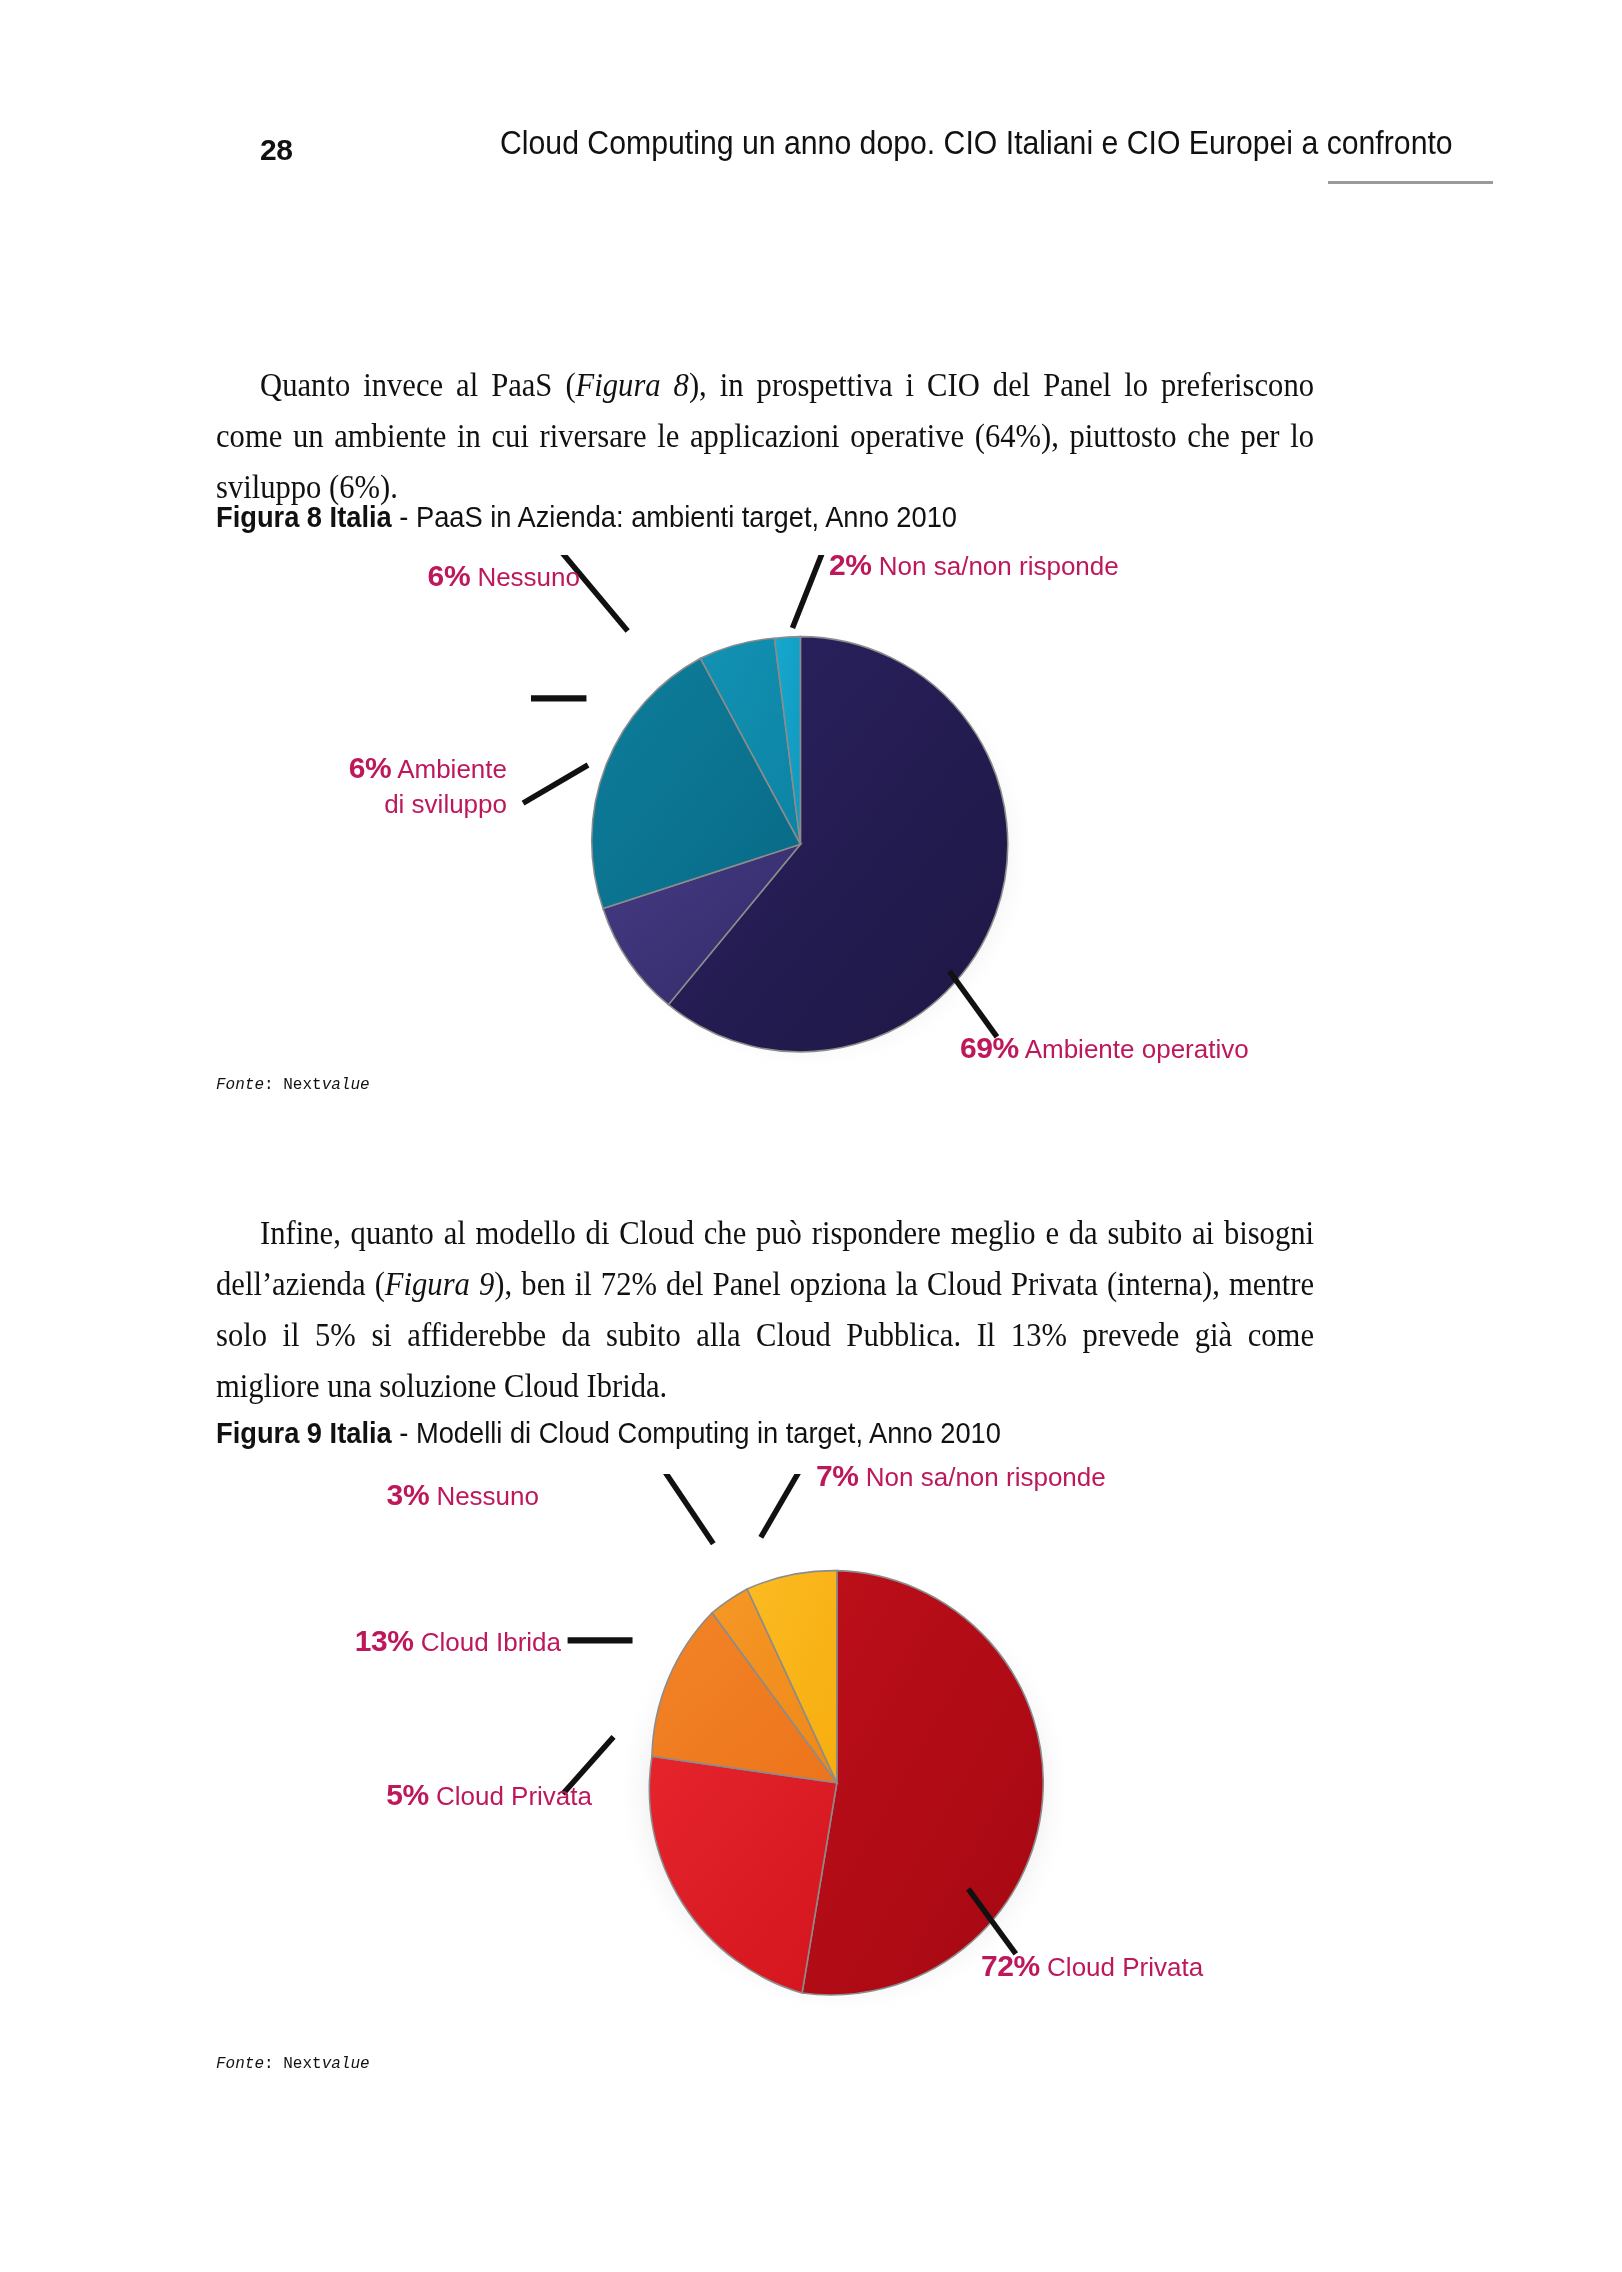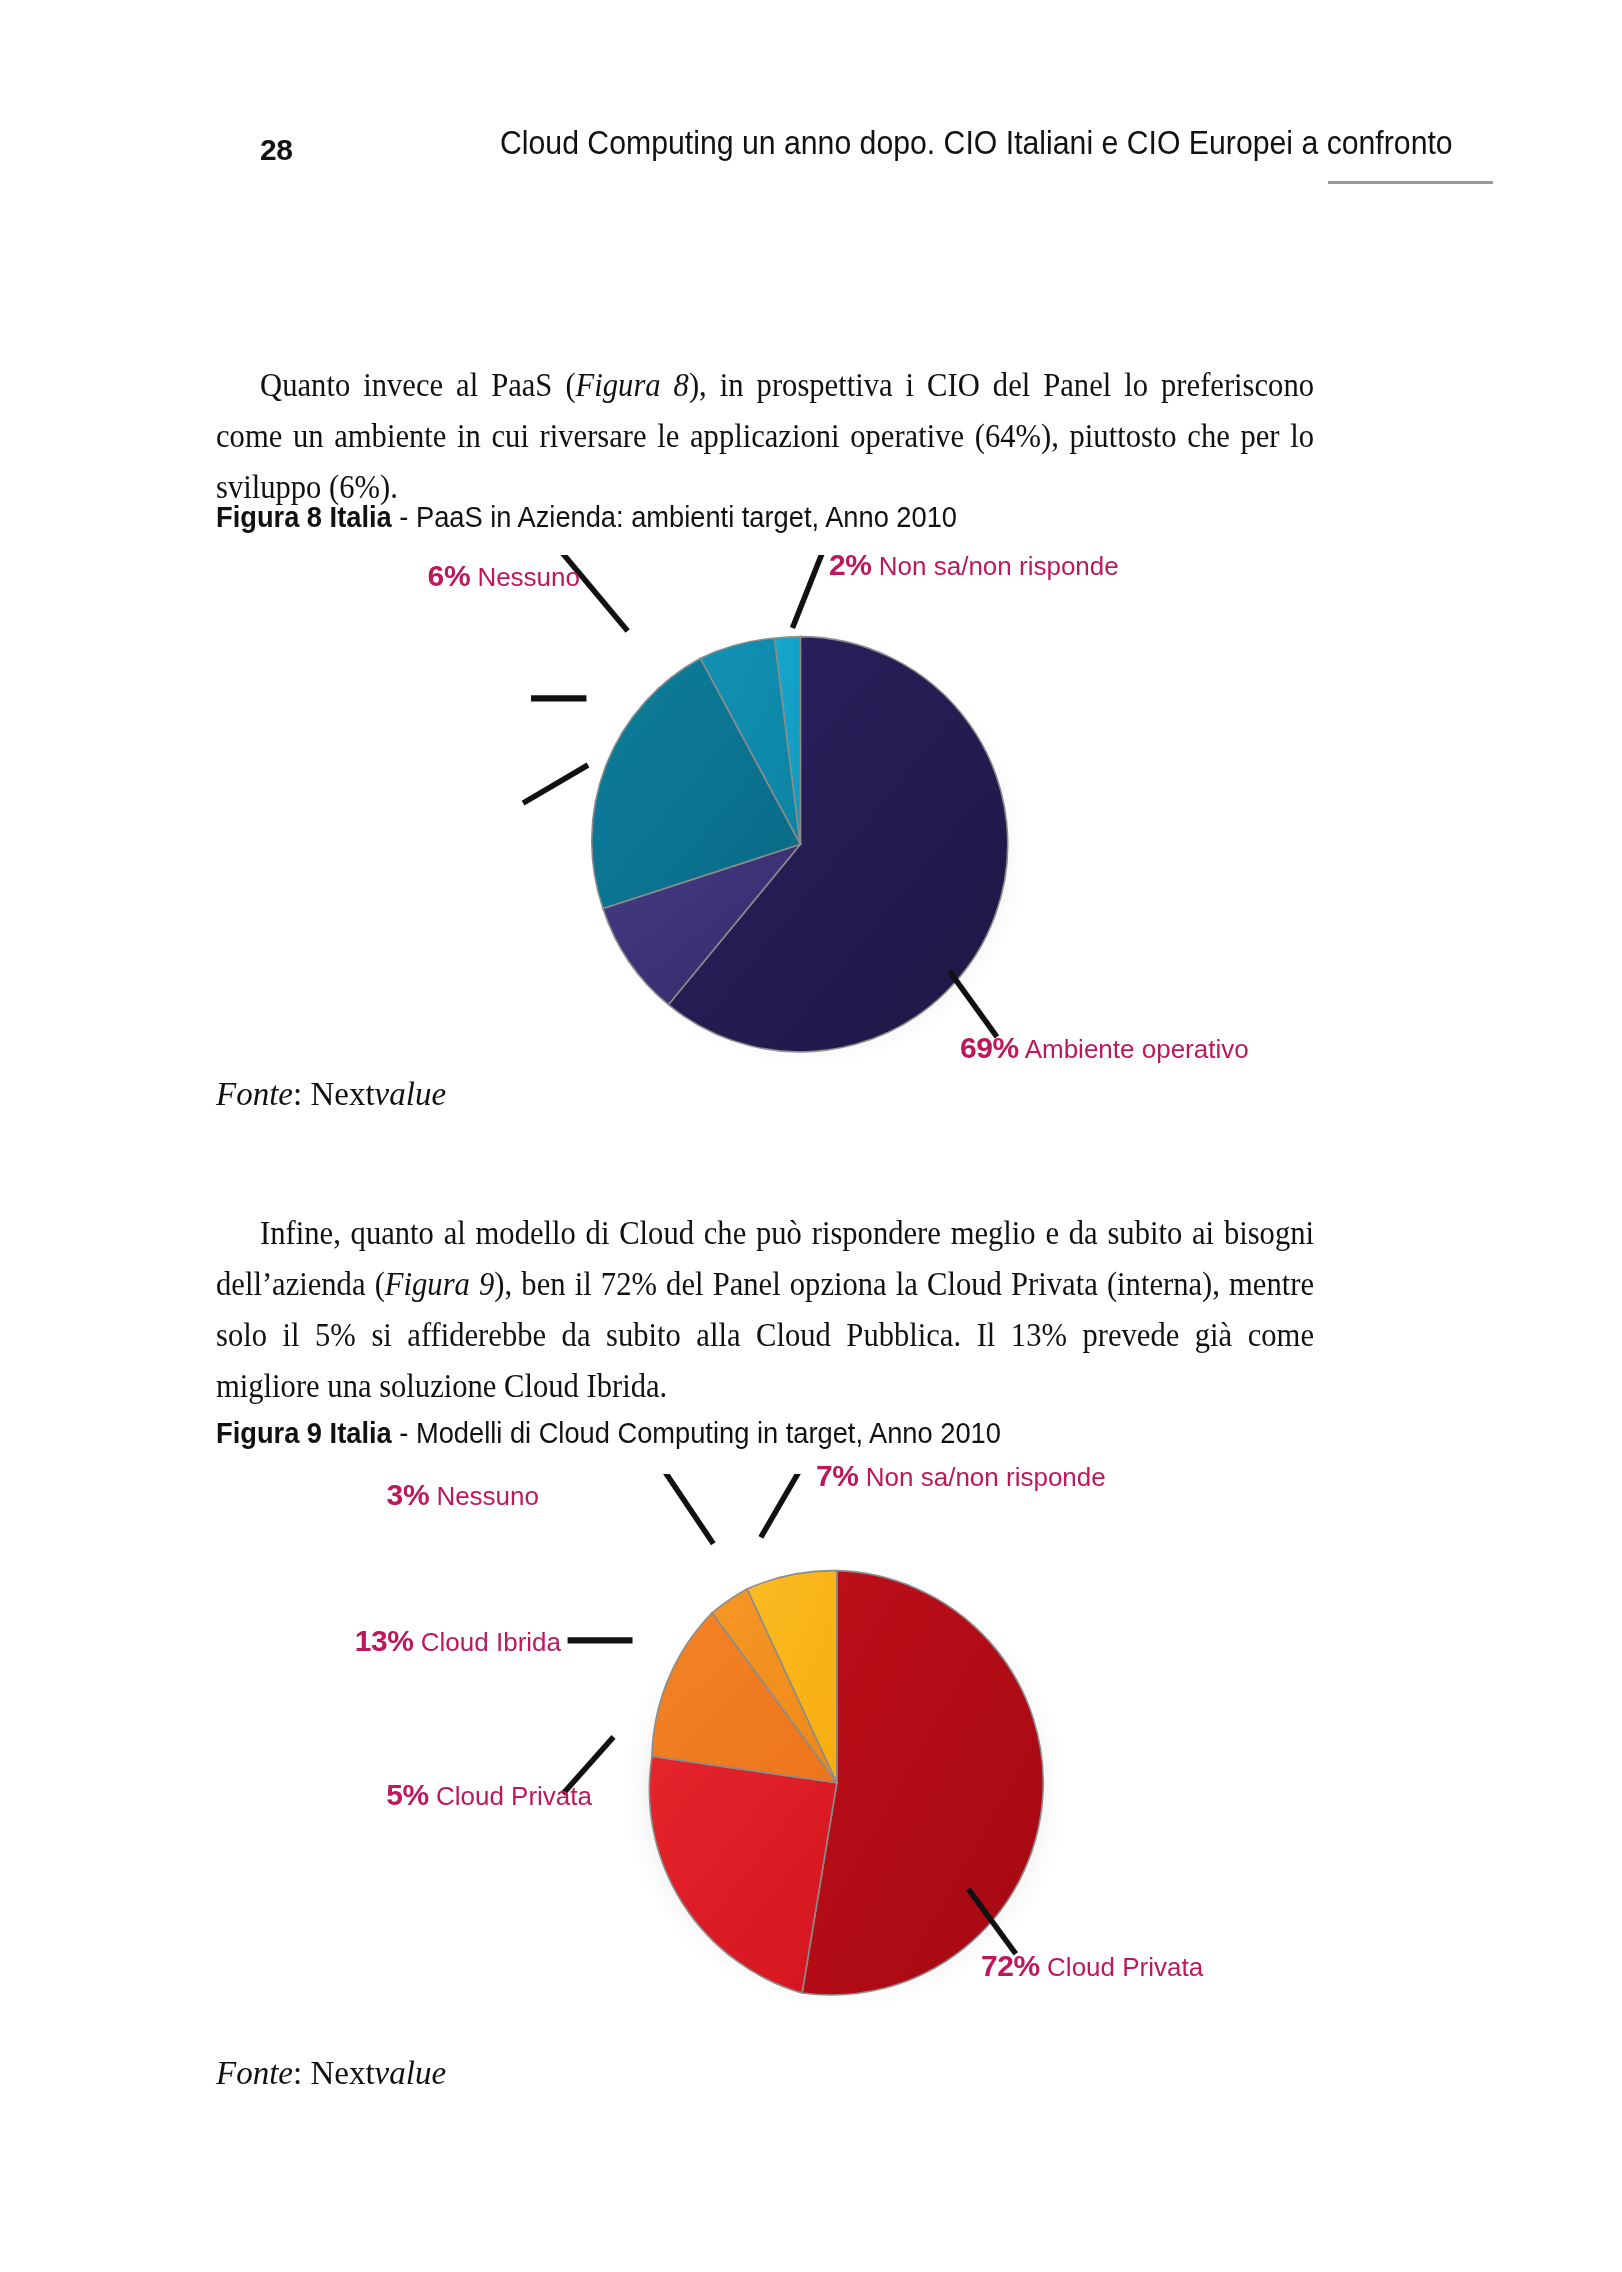--- a/index.html
+++ b/index.html
@@ -85,22 +85,22 @@
     transform-origin: left top;
   }
   .fig-caption .fig-strong { font-weight: bold; }
   #fig8-caption { top: 501px; }
   #fig9-caption { top: 1417px; }
 
   
   .fonte {
     position: absolute;
     left: 216px;
-    font-family: Liberation Serif, serif;
-    font-size: 33px;
+    font-family: Liberation Mono, monospace;
+    font-size: 16px;
     font-style: italic;
     color: #111;
     white-space: nowrap;
   }
   .fonte .upright { font-style: normal; }
   #fonte-1 { top: 1076px; }
   #fonte-2 { top: 2055px; }
 
   
   .chart-block {
@@ -196,20 +196,24 @@
 
   <div class="pie-label right-align" style="left:358px; top:3.2px; width:222px;">
     <span class="pct">6%</span><span> Nessuno</span>
   </div>
 
   <div class="pie-label" style="left:829px; top:-8px;">
     <span class="pct">2%</span><span> Non sa/non risponde</span>
   </div>
 
 
+  <div class="pie-label right-align" style="left:261px; top:195px; width:246px;">
+    <span class="pct">6%</span><span> Ambiente</span><br>
+    <span>di sviluppo</span>
+  </div>
 
   <div class="pie-label" style="left:960px; top:475px;">
     <span class="pct">69%</span><span> Ambiente operativo</span>
   </div>
 </div>
 
 <div class="fonte" id="fonte-1">
   <span>Fonte</span><span class="upright">: </span><span class="upright">Next</span><span>value</span>
 </div>
 

